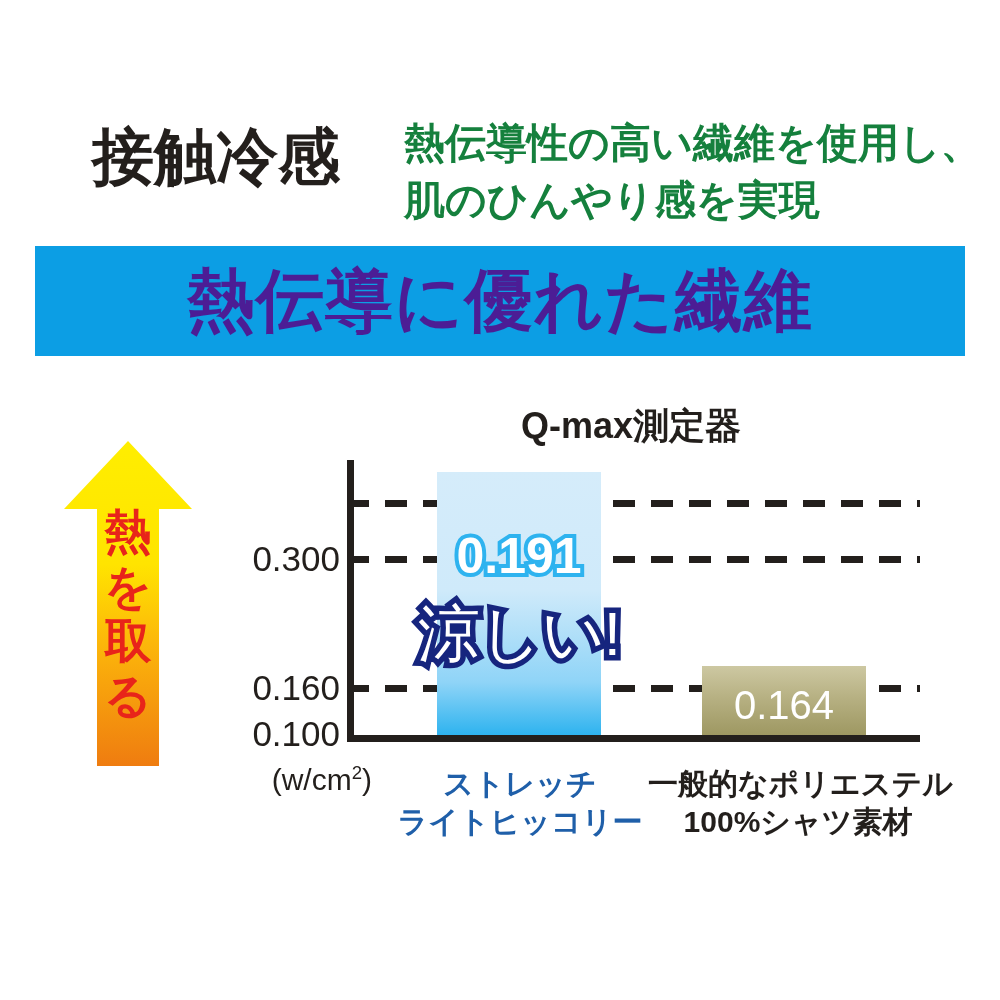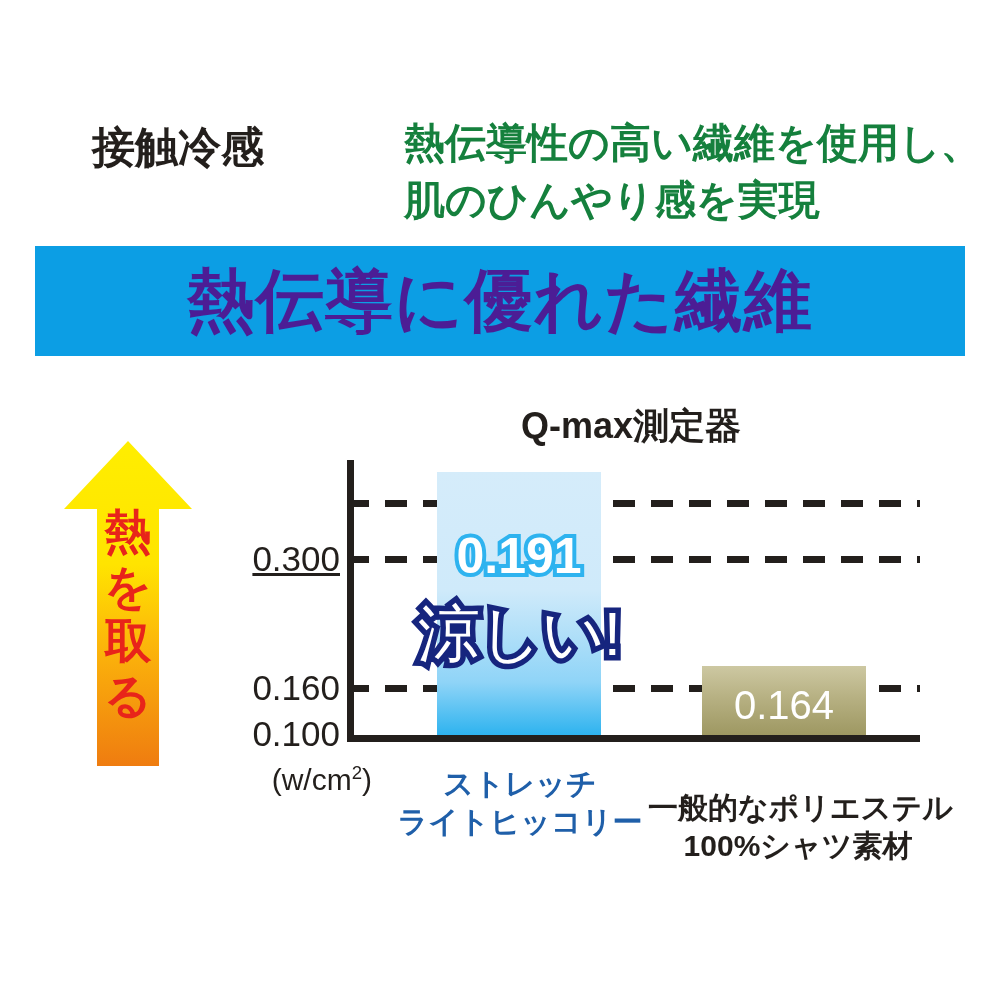--- a/index.html
+++ b/index.html
@@ -10,21 +10,21 @@
     font-family: "Liberation Sans", "DejaVu Sans", sans-serif;
     overflow: hidden;
   }
   #page { position: relative; width: 1000px; height: 1000px; background:#ffffff; }
 
   
   .headline {
     position: absolute;
     left: 92px; top: 126px;
     width: 290px;
-    font-size: 43px;
+    font-size: 62px;
     line-height: 1.0;
     font-weight: 700;
     color: #231f1c;
     letter-spacing: 0px;
     white-space: nowrap;
   }
   .lead {
     position: absolute;
     left: 404px; top: 115px;
     width: 580px;
@@ -94,21 +94,21 @@
   .ytick {
     position: absolute;
     left: 160px;
     width: 180px;
     text-align: right;
     font-size: 35px;
     color: #231f1c;
     white-space: nowrap;
   }
   .yt-320 { top: 483px; }
-  .yt-300 { top: 539px; text-decoration: underline; }
+  .yt-300 { top: 539px; }
   .yt-160 { top: 668px; }
   .yt-100 { top: 714px; }
 
   .yunit {
     position: absolute;
     left: 160px; top: 762px;
     width: 212px;
     text-align: right;
     font-size: 30px;
     color: #231f1c;
@@ -172,21 +172,21 @@
     position: absolute;
     top: 765px;
     font-size: 30px;
     font-weight: 700;
     line-height: 1.28;
     text-align: center;
     white-space: nowrap;
   }
   .cat span { display: block; }
   .cat-1 { left: 385px; width: 270px; color: #1f5fa9; }
-  .cat-2 { left: 648px; width: 300px; color: #231f1c; margin-top: 24px; }
+  .cat-2 { left: 648px; width: 300px; color: #231f1c; }
 
   
   .arrow {
     position: absolute;
     left: 62px; top: 437px;
     width: 132px; height: 333px;
   }
   .arrow-text {
     position: absolute;
     left: 62px; top: 505px;

